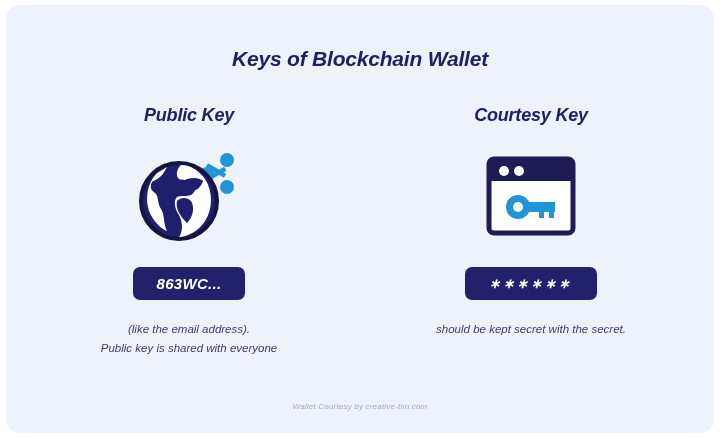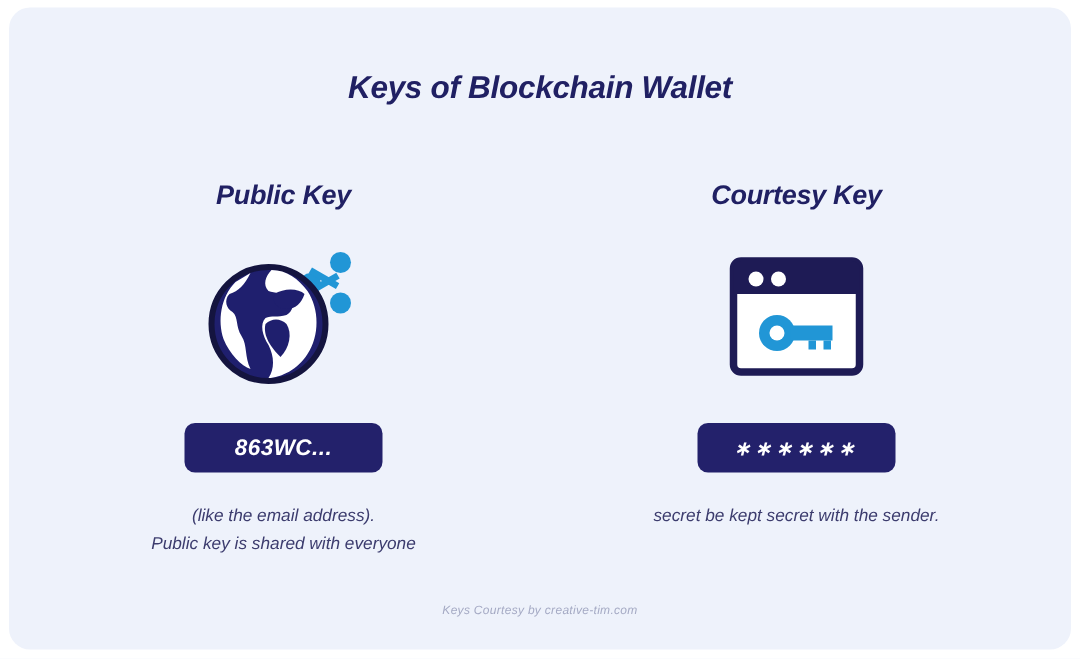--- a/index.html
+++ b/index.html
@@ -45,21 +45,20 @@
   #column-public  { left: 18px; }
   #column-private { left: 360px; }
 
   .column-heading {
     text-align: center;
     font-size: 18px;
     font-weight: bold;
     color: #202063;
     letter-spacing: -0.2px;
     height: 26px;
-    margin-top: 15px;
   }
 
   .icon-area {
     height: 110px;
     display: flex;
     align-items: center;
     justify-content: center;
     margin-top: 12px;
   }
 
@@ -72,21 +71,21 @@
   .key-badge {
     background: #23216b;
     border-radius: 7px;
     color: #ffffff;
     display: flex;
     align-items: center;
     justify-content: center;
     font-weight: bold;
   }
   #public-key-badge {
-    width: 132px;
+    width: 112px;
     height: 33px;
     font-size: 15px;
     letter-spacing: 0.3px;
   }
   #private-key-badge {
     width: 132px;
     height: 33px;
     font-size: 13px;
     letter-spacing: 3px;
   }
@@ -183,19 +182,19 @@
           </g>
         </svg>
       </span>
     </div>
 
     <div class="badge-area">
       <div class="key-badge" id="private-key-badge">∗∗∗∗∗∗</div>
     </div>
 
     <div class="caption">
-      <span class="line">secret be kept secret with the sender.</span>
+      <span class="line">should be kept secret with the secret.</span>
     </div>
   </div>
 
-  <div id="footer-credit">Keys Courtesy by creative-tim.com</div>
+  <div id="footer-credit">Wallet Courtesy by creative-tim.com</div>
 
 </div>
 
 </body></html>

